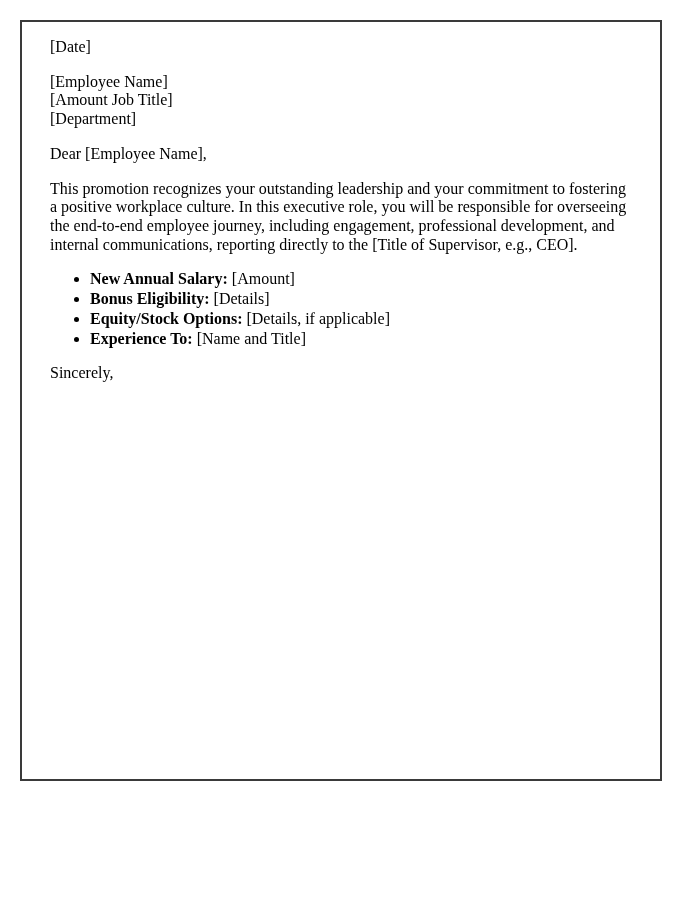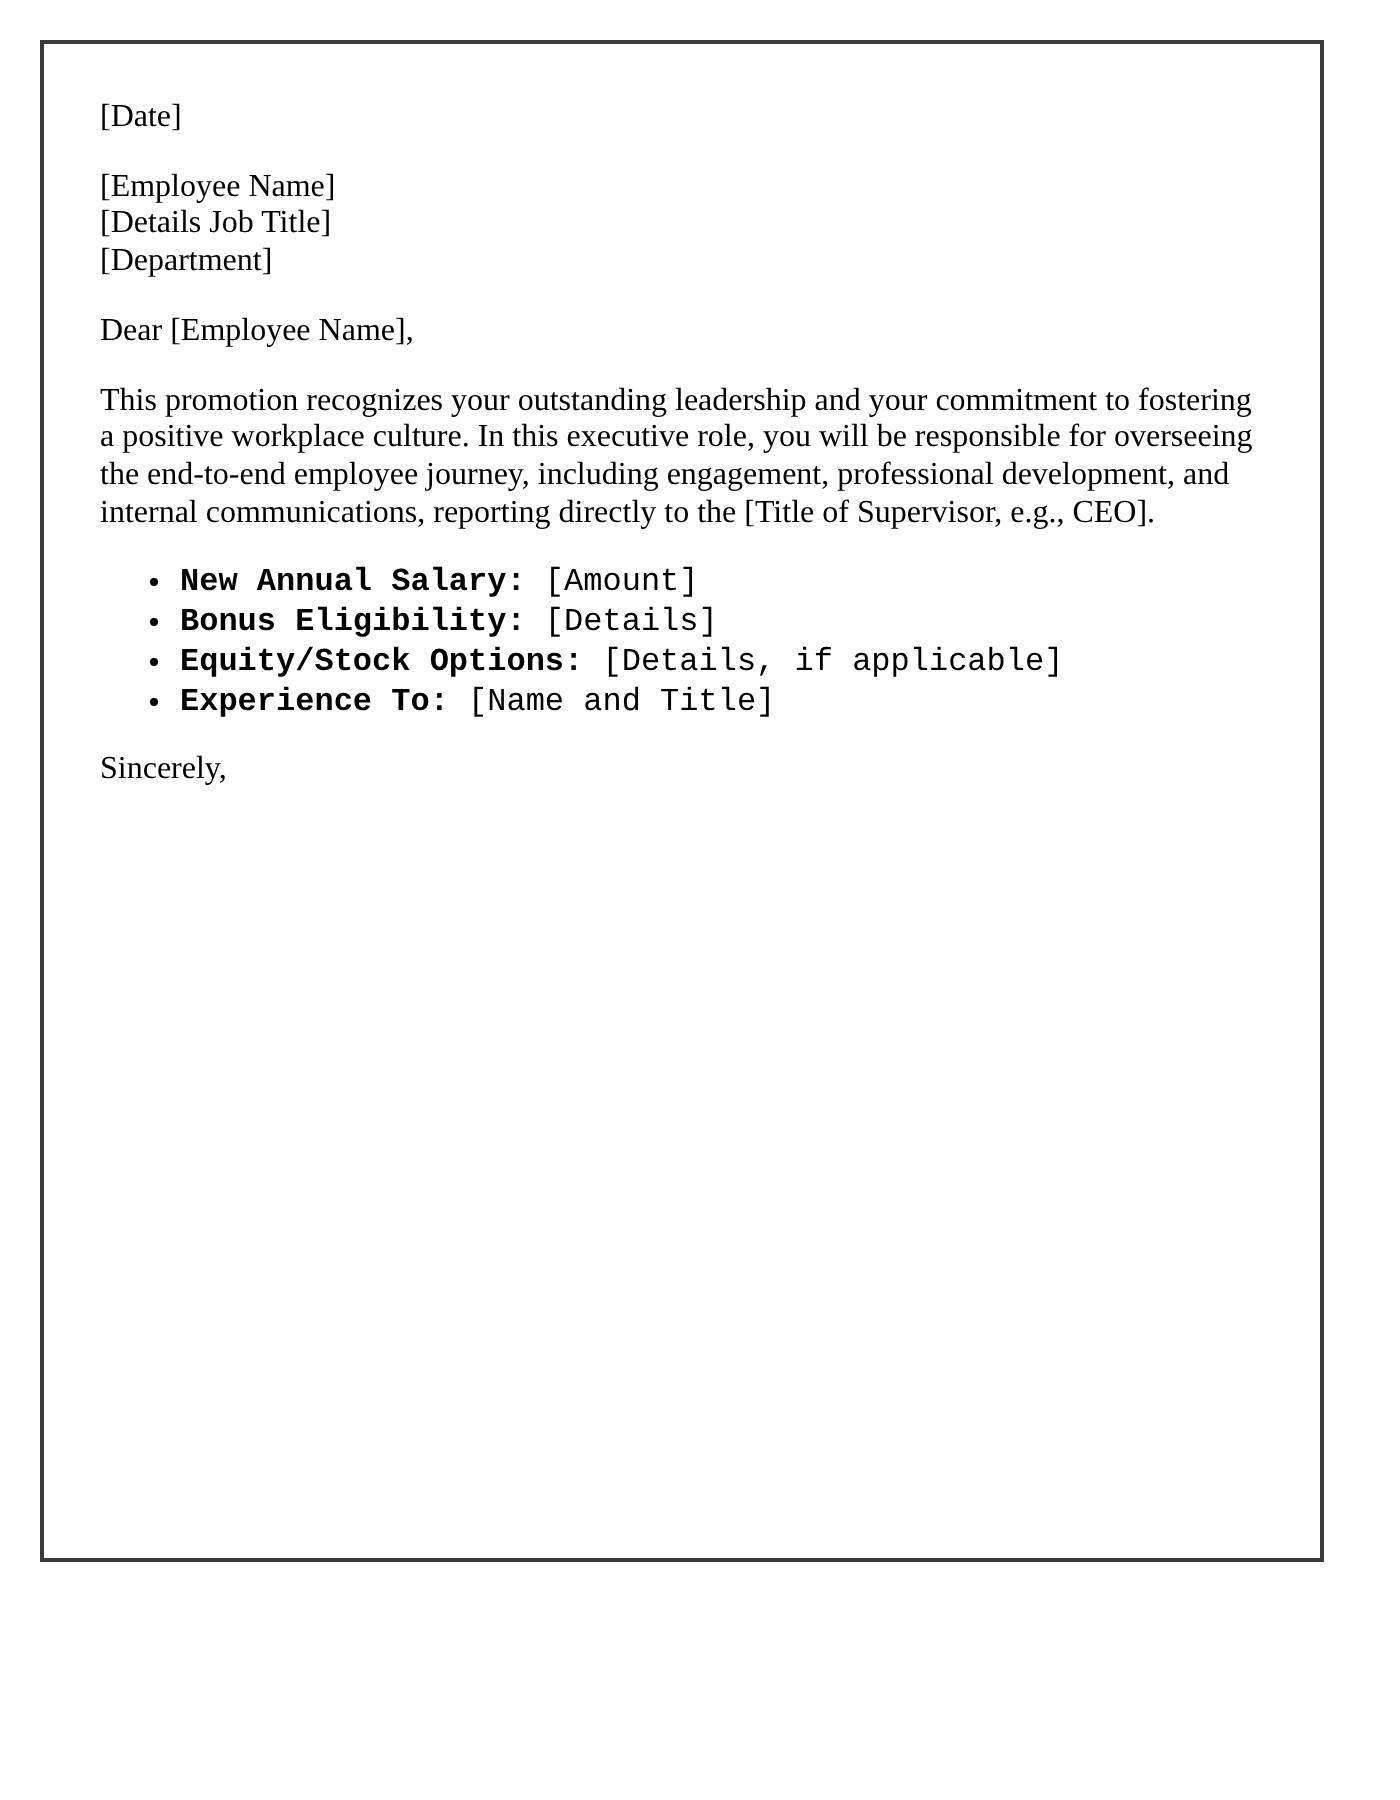--- a/index.html
+++ b/index.html
@@ -12,52 +12,51 @@
   }
   .letter-page {
     position: absolute;
     left: 20px;
     top: 20px;
     box-sizing: border-box;
     width: 642px;
     height: 761px;
     border: 2px solid #3a3a3a;
     background: #ffffff;
-    padding: 12px 28px;
+    padding: 0 28px;
     color: #000000;
     font-size: 16px;
     line-height: 1.17;
     overflow: hidden;
   }
   .letter-page p {
     margin: 16px 0;
   }
   .letter-page ul {
     margin: 16px 0;
     padding-left: 40px;
     list-style-type: disc;
   }
   .letter-page li {
     margin: 0 0 1px 0;
-    font-family: Liberation Mono, monospace;
   }
   b, .bold { font-weight: bold; }
 </style>
 </head>
 <body>
 
 <div class="letter-page">
 
   <p>
     <span>[Date]</span>
   </p>
 
   <p>
     <span>[Employee Name]</span><br>
-    <span>[Details Job Title]</span><br>
+    <span>[Amount Job Title]</span><br>
     <span>[Department]</span>
   </p>
 
   <p>
     <span>Dear [Employee Name],</span>
   </p>
 
 
   <p>
     <span>This promotion recognizes your outstanding leadership and your commitment to fostering a positive workplace culture. In this executive role, you will be responsible for overseeing the end-to-end employee journey, including engagement, professional development, and internal communications, reporting directly to the [Title of Supervisor, e.g., CEO].</span>

